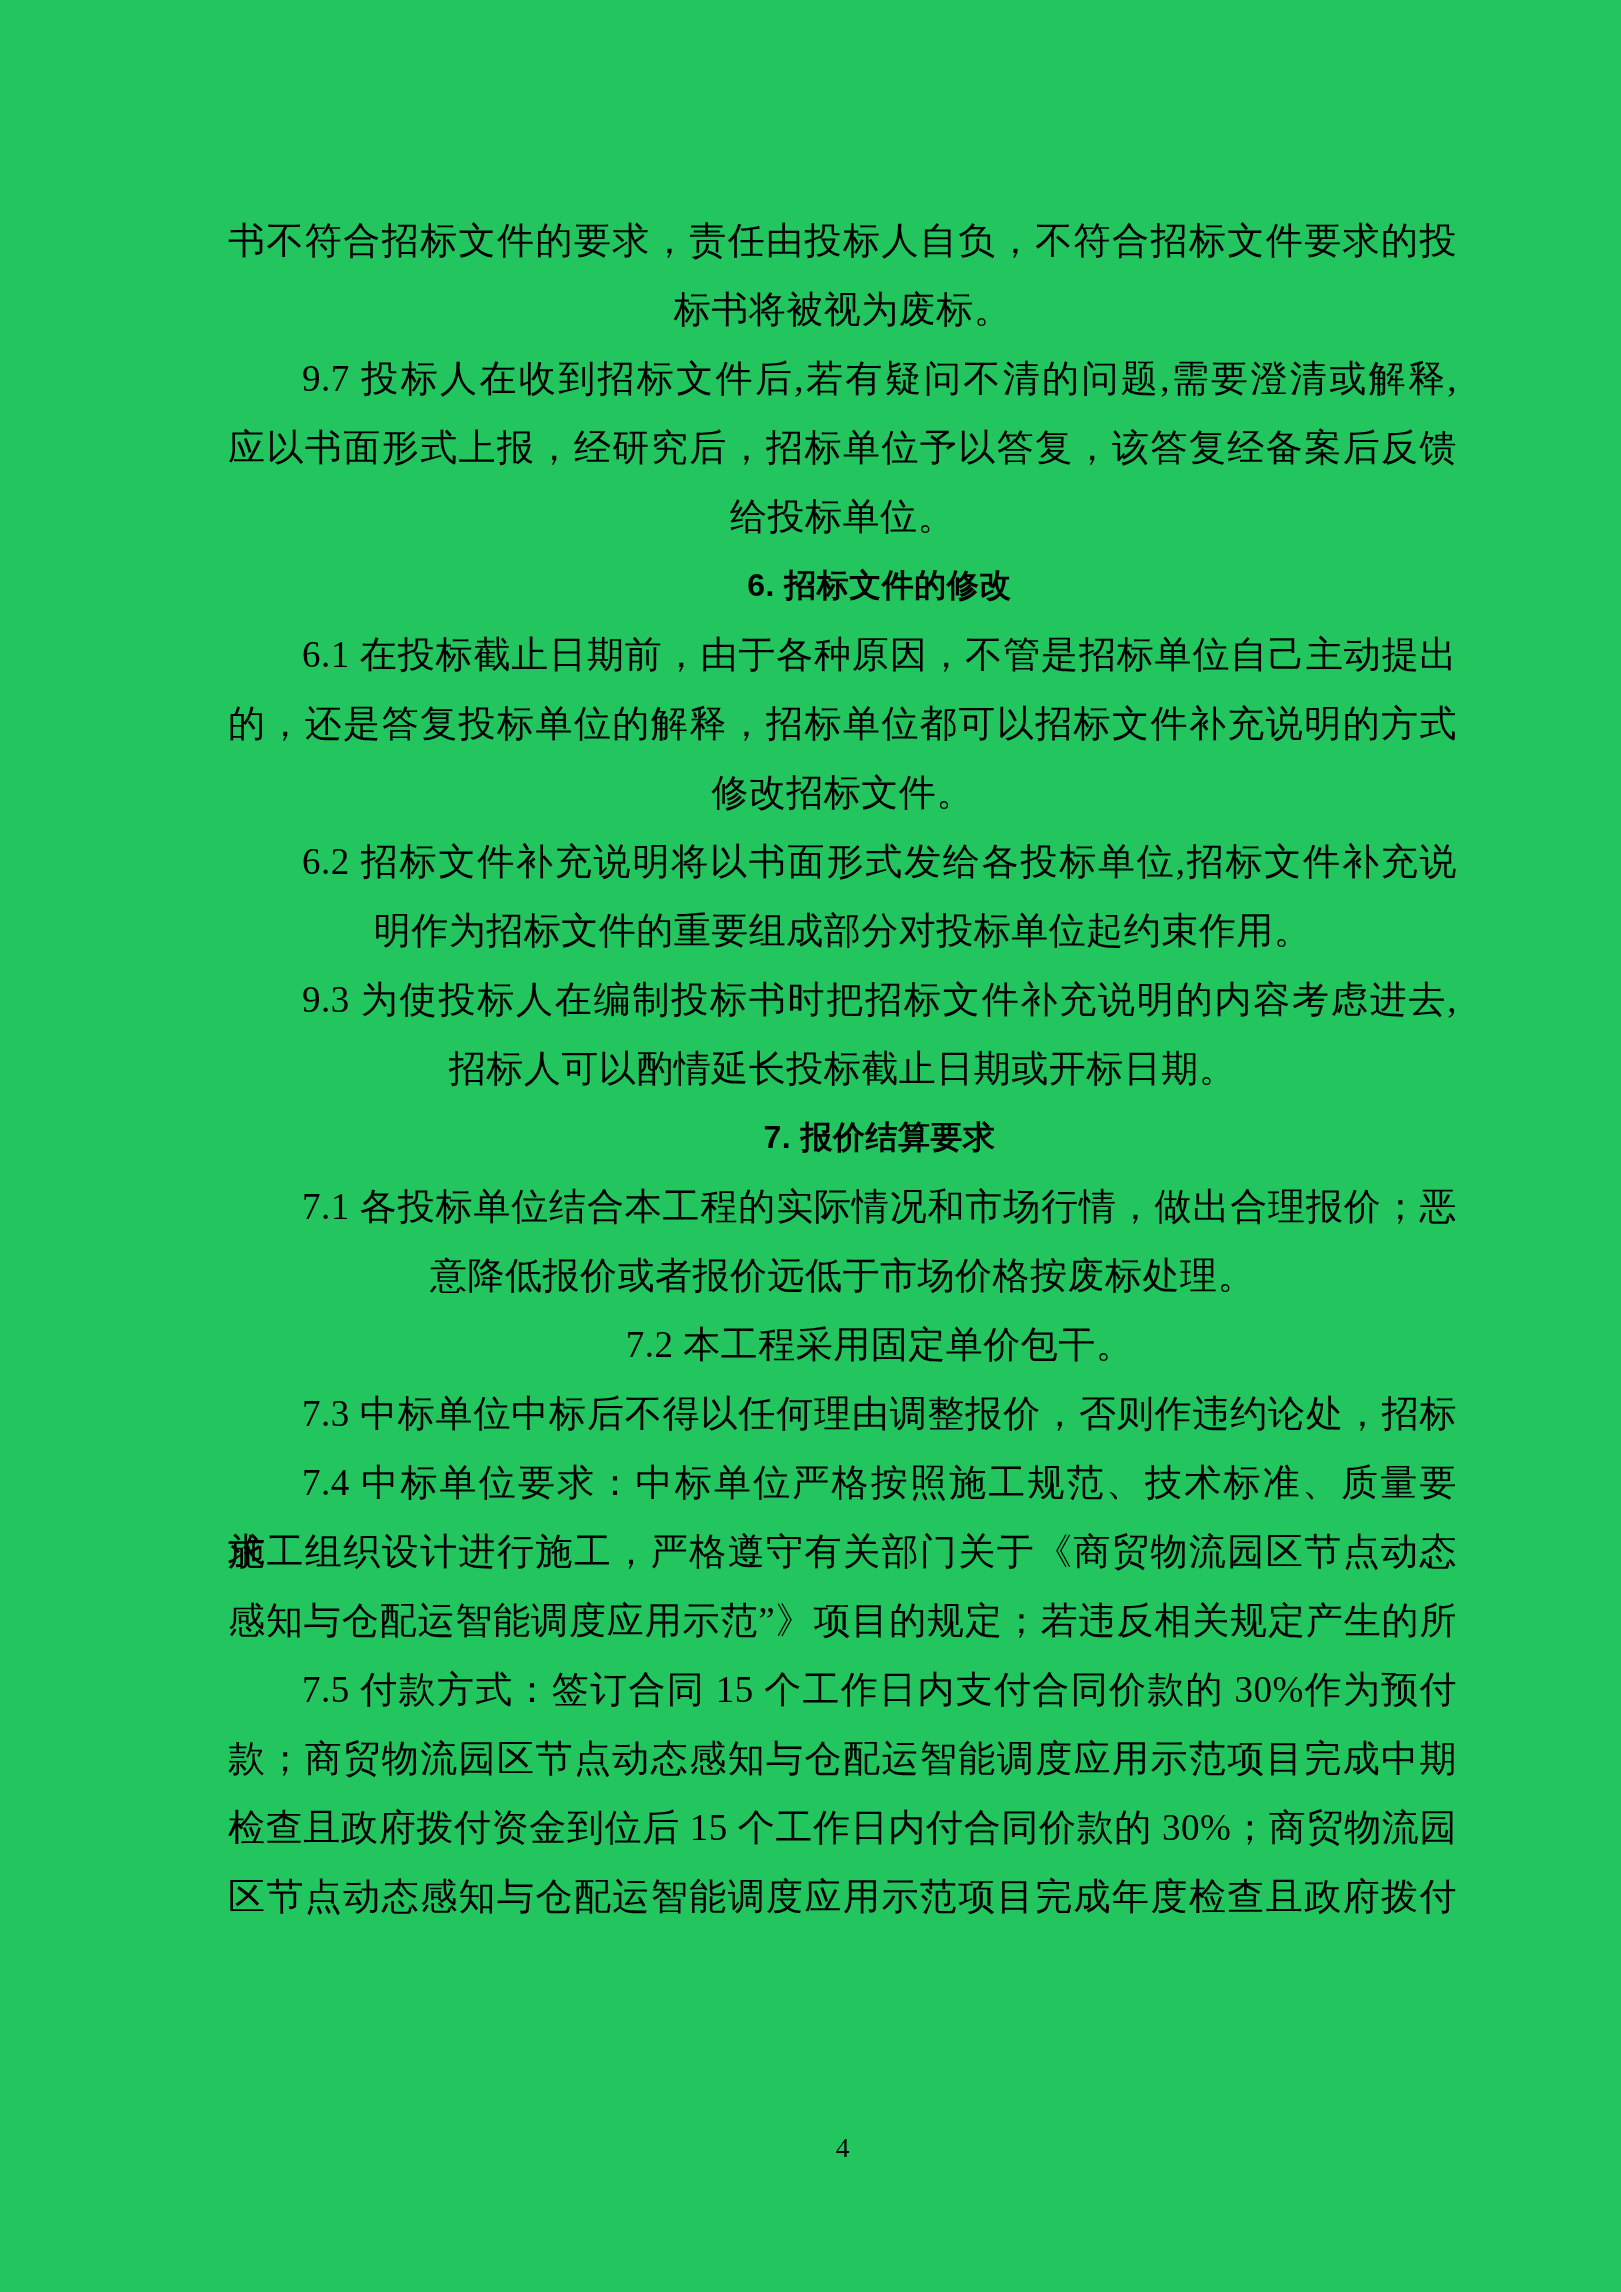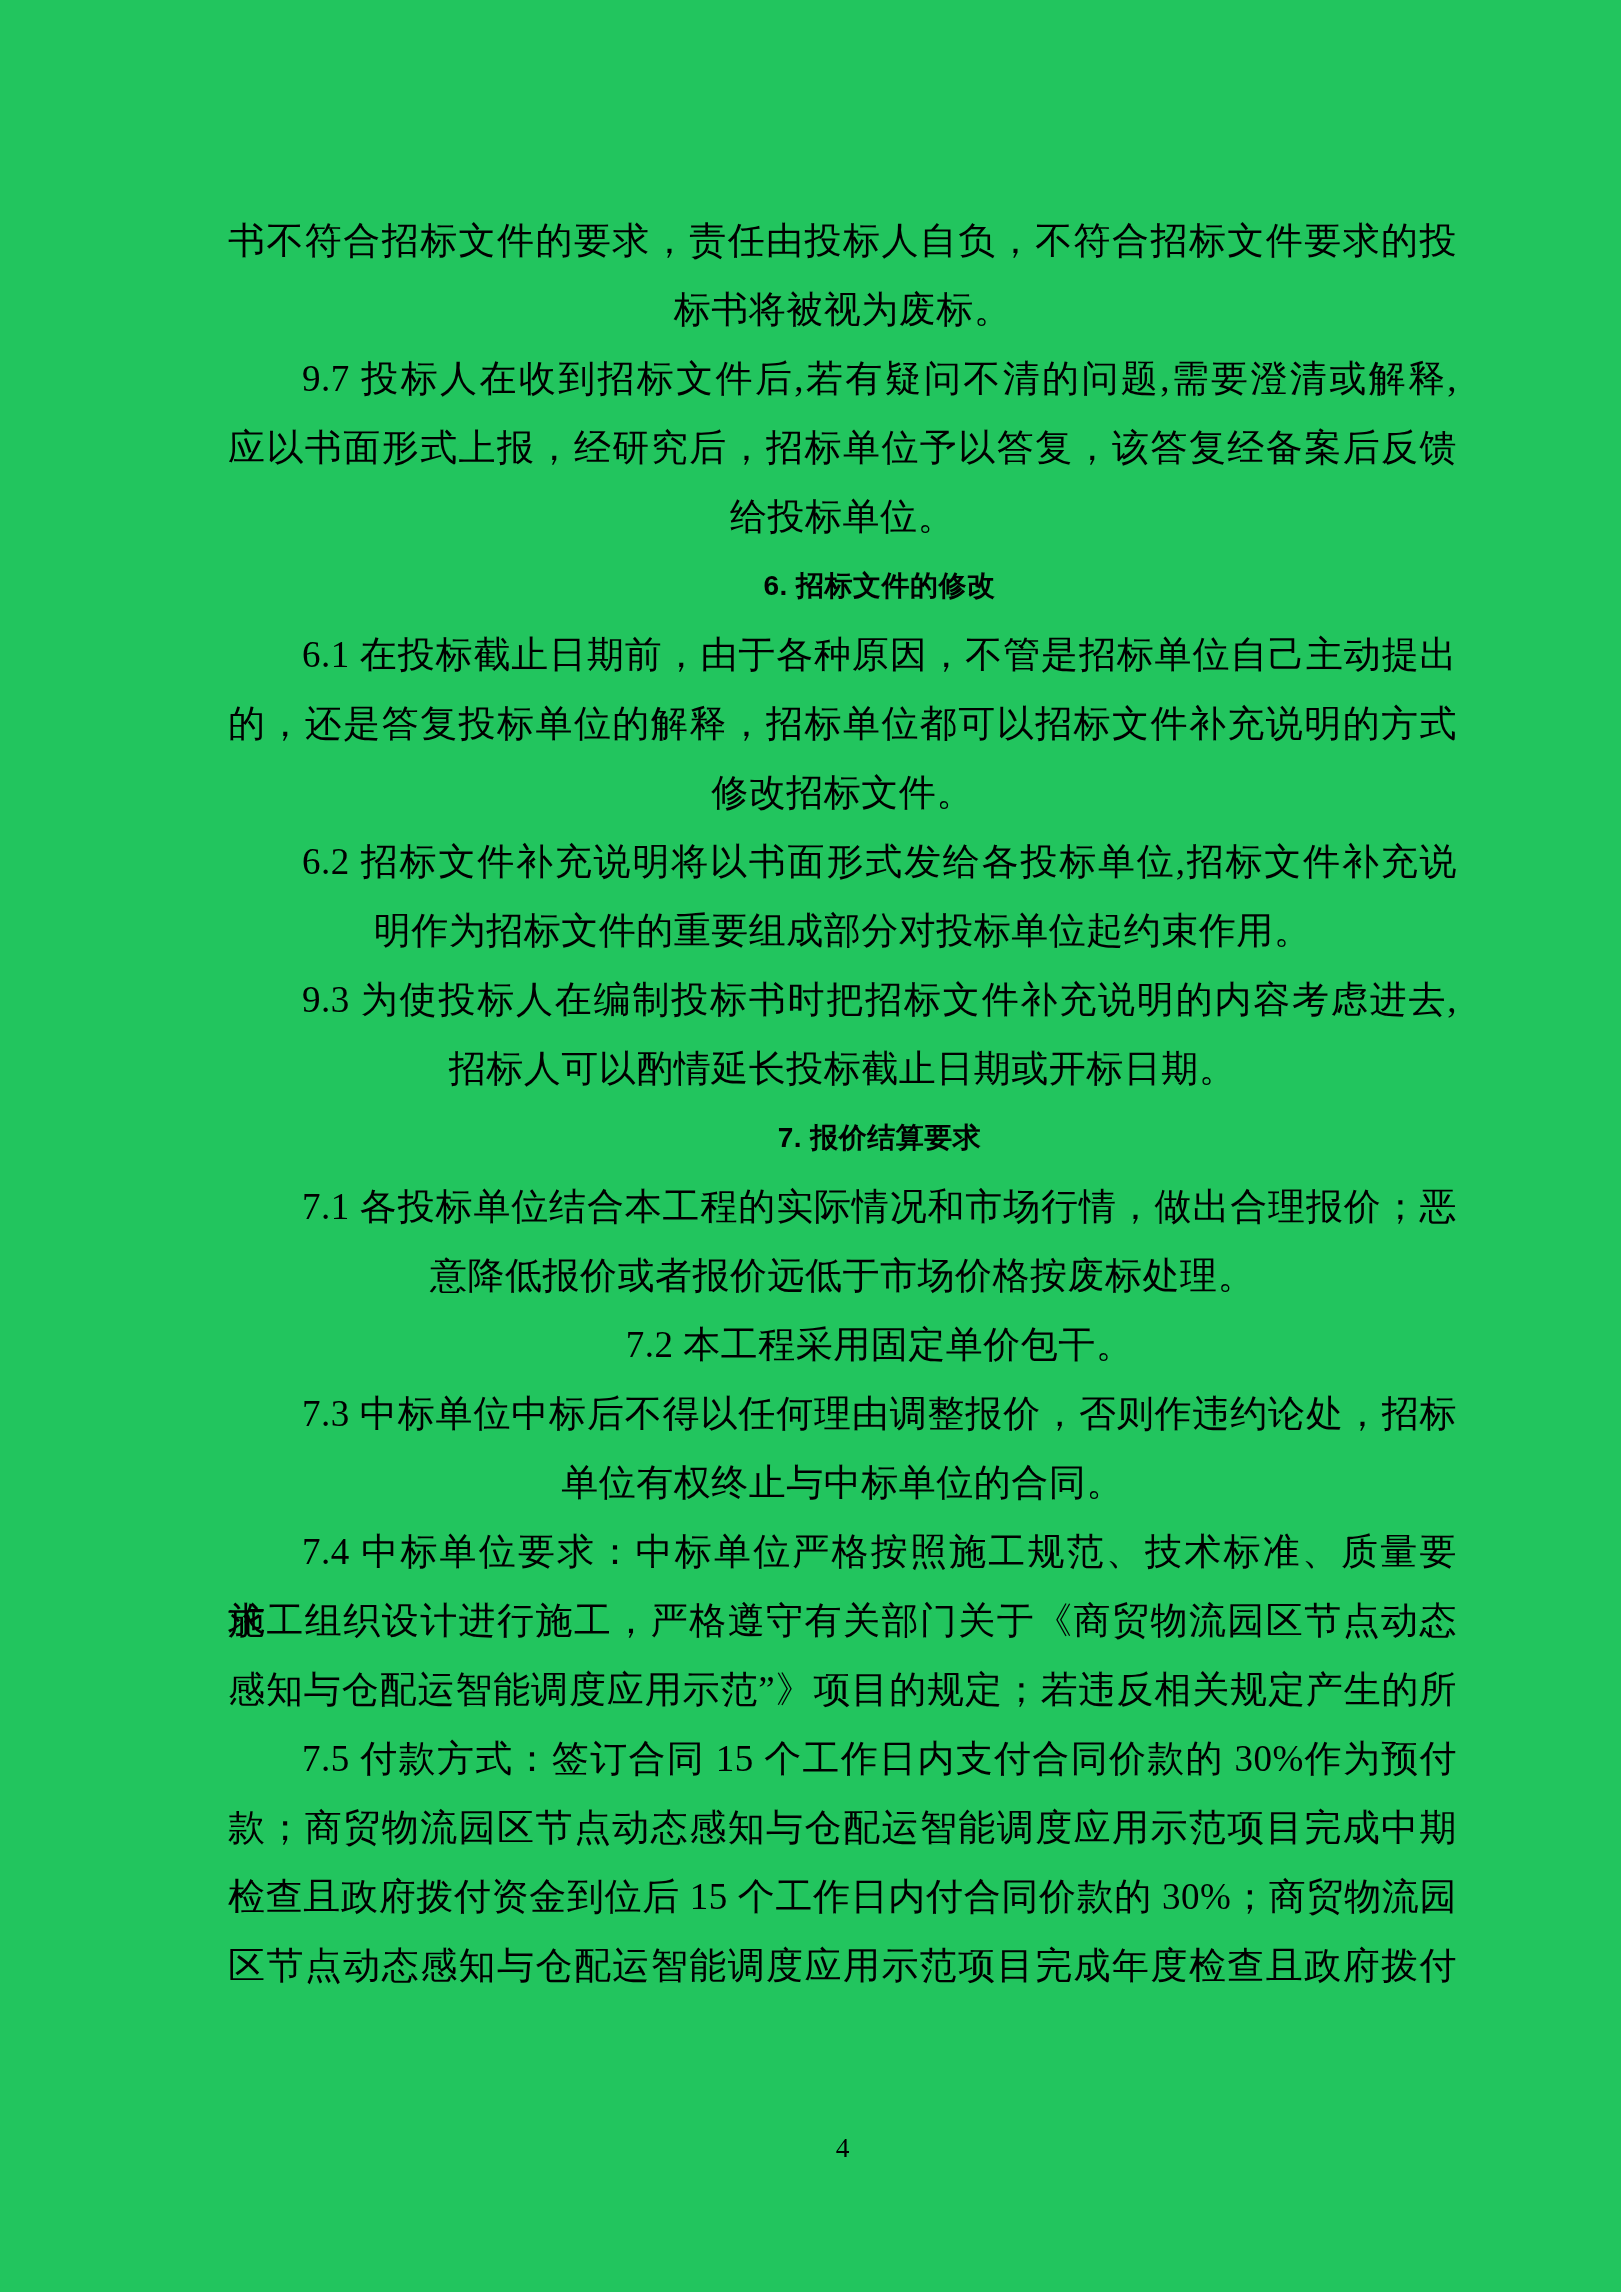--- a/index.html
+++ b/index.html
@@ -37,21 +37,21 @@
     text-align-last: justify;
   }
   
   .line.indent {
     text-indent: 74px;
   }
   
   .line.head {
     font-family: "Liberation Sans", "DejaVu Sans", sans-serif;
     font-weight: 700;
-    font-size: 28px;
+    font-size: 32px;
   }
   .footer {
     position: absolute;
     left: 228px;
     top: 2129px;
     width: 1229px;
     text-align: center;
     font-size: 27.4px;
     line-height: 39px;
     font-family: "Liberation Serif", "DejaVu Serif", serif;
@@ -74,21 +74,20 @@
       <div class="line">修改招标文件。</div>
       <div class="line full indent">6.2 招标文件补充说明将以书面形式发给各投标单位,招标文件补充说</div>
       <div class="line">明作为招标文件的重要组成部分对投标单位起约束作用。</div>
       <div class="line full indent">9.3 为使投标人在编制投标书时把招标文件补充说明的内容考虑进去,</div>
       <div class="line">招标人可以酌情延长投标截止日期或开标日期。</div>
       <div class="line indent head">7. 报价结算要求</div>
       <div class="line full indent">7.1 各投标单位结合本工程的实际情况和市场行情，做出合理报价；恶</div>
       <div class="line">意降低报价或者报价远低于市场价格按废标处理。</div>
       <div class="line indent">7.2 本工程采用固定单价包干。</div>
       <div class="line full indent">7.3 中标单位中标后不得以任何理由调整报价，否则作违约论处，招标</div>
-      <div class="line">单位有权终止与中标单位的合同。</div>
       <div class="line full indent">7.4 中标单位要求：中标单位严格按照施工规范、技术标准、质量要求、</div>
       <div class="line full">施工组织设计进行施工，严格遵守有关部门关于《商贸物流园区节点动态</div>
       <div class="line full">感知与仓配运智能调度应用示范”》项目的规定；若违反相关规定产生的所</div>
       <div class="line full indent">7.5 付款方式：签订合同 15 个工作日内支付合同价款的 30%作为预付</div>
       <div class="line full">款；商贸物流园区节点动态感知与仓配运智能调度应用示范项目完成中期</div>
       <div class="line full">检查且政府拨付资金到位后 15 个工作日内付合同价款的 30%；商贸物流园</div>
       <div class="line full">区节点动态感知与仓配运智能调度应用示范项目完成年度检查且政府拨付</div>
     </div>
   <div class="footer">4</div>
 </div>

